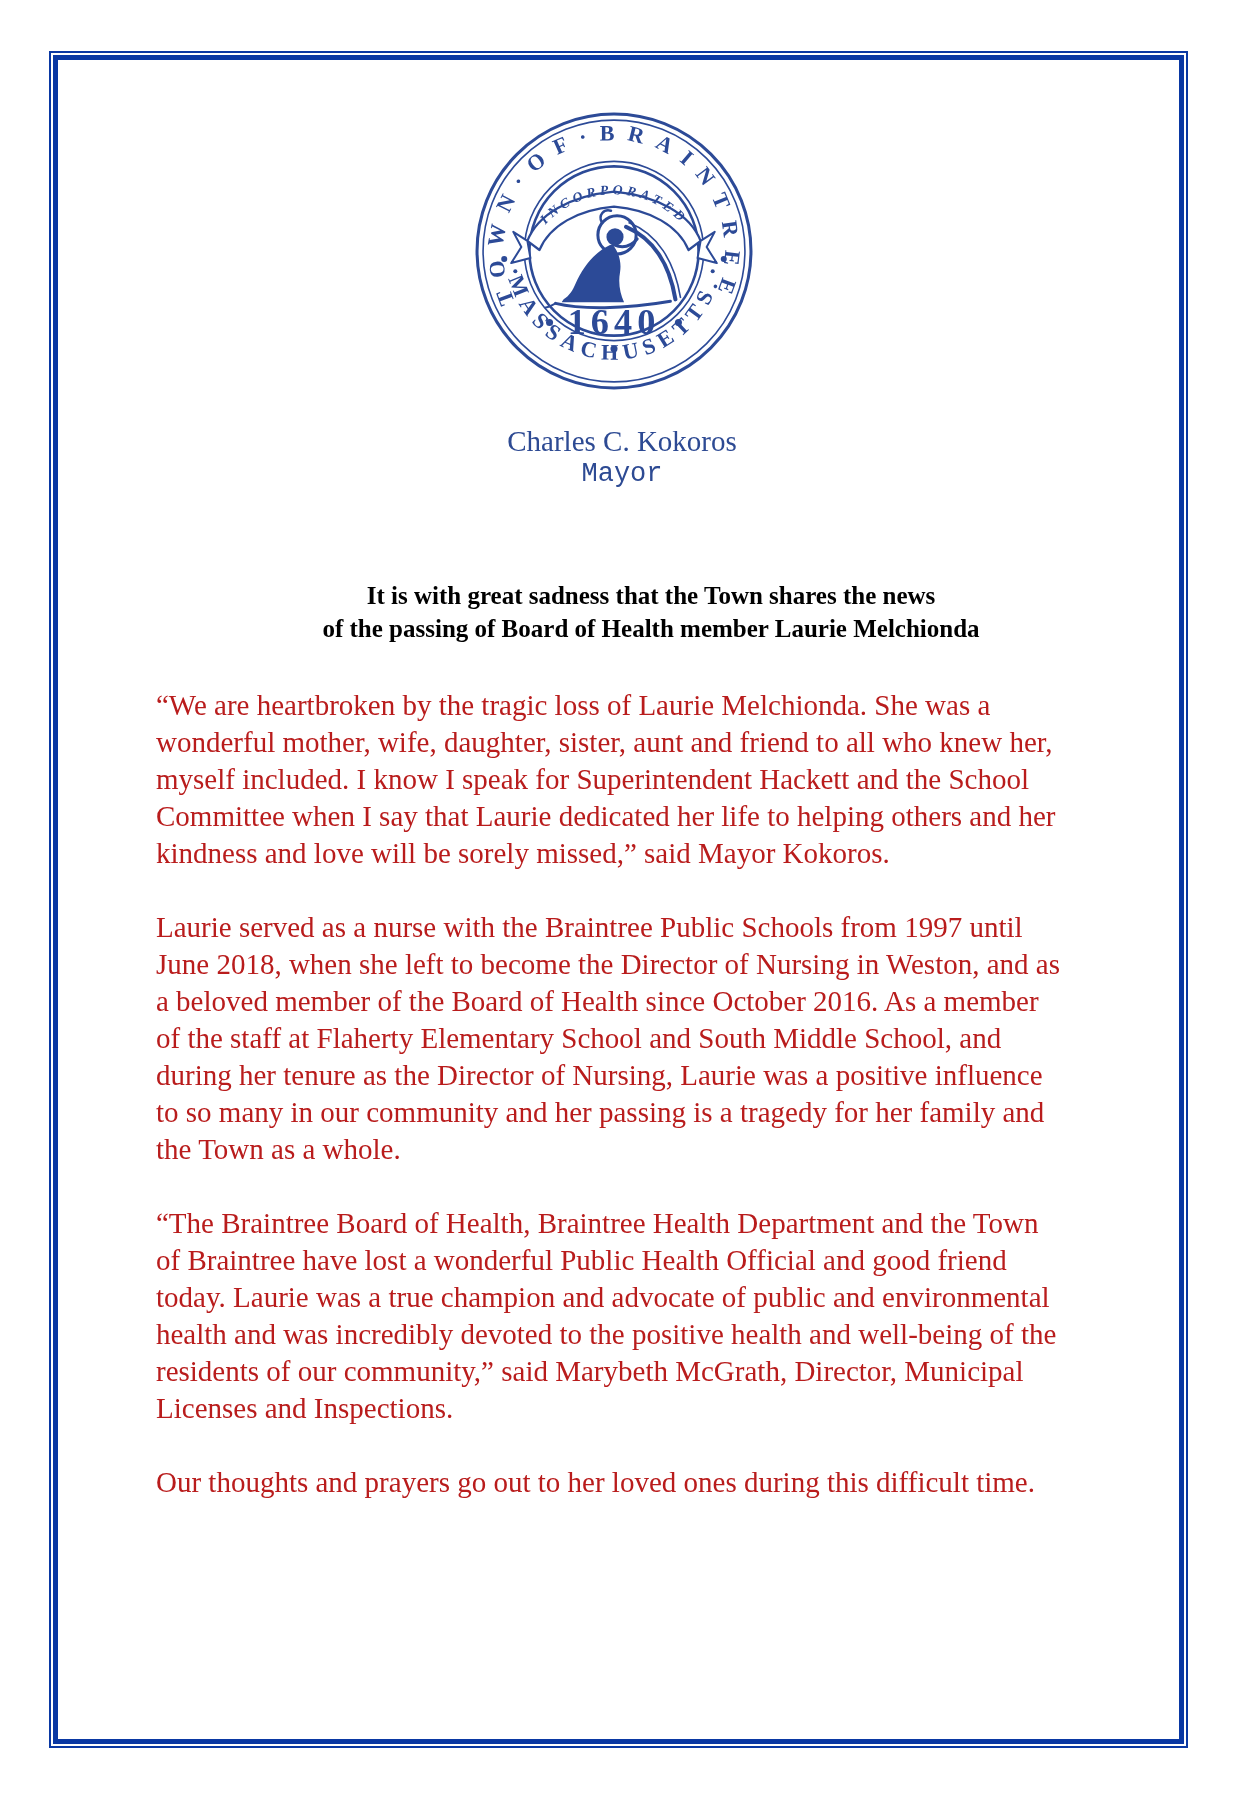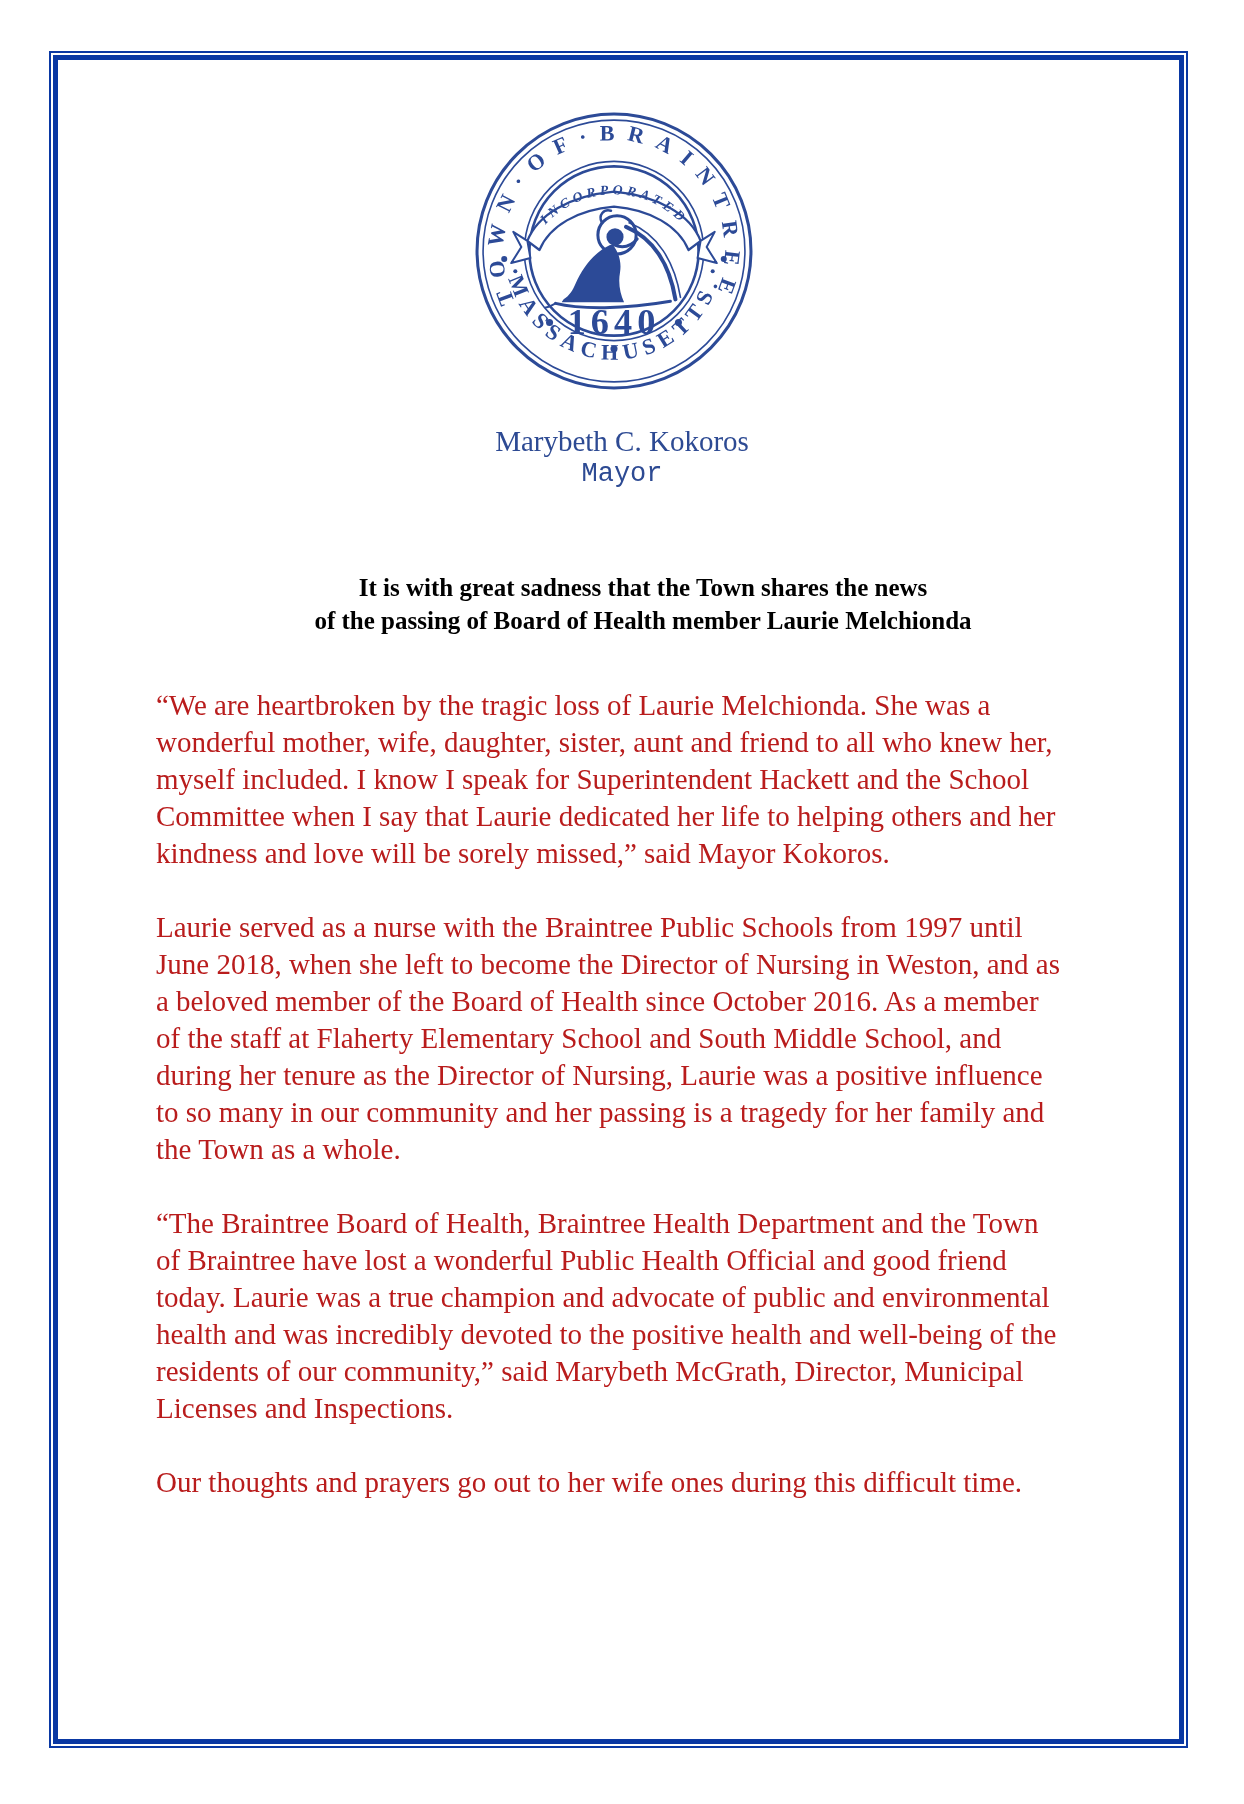--- a/index.html
+++ b/index.html
@@ -21,21 +21,21 @@
   }
 
   .seal{position:absolute;left:473px;top:110px;width:282px;height:282px;}
   .seal text{font-family:"Liberation Serif",serif;font-weight:bold;fill:#2c4a97;}
 
   .signatory{position:absolute;left:0;top:424px;width:1244px;text-align:center;color:#2d4a93;}
   .signatory .name{font-size:29px;line-height:34px;}
   .signatory .title{font-size:27px;line-height:32px;font-family:Liberation Mono, monospace;}
 
   .headline{
-    position:absolute;left:147px;top:571px;width:992px;margin:0;
+    position:absolute;left:147px;top:571px;width:992px;margin:8px;
     font-size:25px;line-height:33px;font-weight:bold;color:#000;
     text-align:center;white-space:pre-line;
   }
 
   .body-text{
     position:absolute;left:156px;top:687px;width:1012px;
     font-size:29px;line-height:37px;color:#b91c1c;
   }
   .body-text p{margin:0 0 37px 0;white-space:pre-line;}
 </style>
@@ -99,21 +99,21 @@
 
     <text x="140" y="222" font-size="36" letter-spacing="5" text-anchor="middle">1640</text>
     <g fill="#2c4a97">
       <circle cx="76" cy="211" r="3.5"></circle>
       <circle cx="204" cy="211" r="3.5"></circle>
       <circle cx="140" cy="237" r="3.5"></circle>
     </g>
   </svg>
 
   <div class="signatory">
-    <div class="name">Marybeth C. Kokoros</div>
+    <div class="name">Charles C. Kokoros</div>
     <div class="title">Mayor</div>
   </div>
 
   <h1 class="headline">It is with great sadness that the Town shares the news
 of the passing of Board of Health member Laurie Melchionda</h1>
 
   <main class="body-text">
     <p>“We are heartbroken by the tragic loss of Laurie Melchionda. She was a
 wonderful mother, wife, daughter, sister, aunt and friend to all who knew her,
 myself included. I know I speak for Superintendent Hackett and the School
@@ -125,16 +125,16 @@
 of the staff at Flaherty Elementary School and South Middle School, and
 during her tenure as the Director of Nursing, Laurie was a positive influence
 to so many in our community and her passing is a tragedy for her family and
 the Town as a whole.</p>
     <p>“The Braintree Board of Health, Braintree Health Department and the Town
 of Braintree have lost a wonderful Public Health Official and good friend
 today. Laurie was a true champion and advocate of public and environmental
 health and was incredibly devoted to the positive health and well-being of the
 residents of our community,” said Marybeth McGrath, Director, Municipal
 Licenses and Inspections.</p>
-    <p>Our thoughts and prayers go out to her wife ones during this difficult time.</p>
+    <p>Our thoughts and prayers go out to her loved ones during this difficult time.</p>
   </main>
 
 </div>
 
 </body></html>

